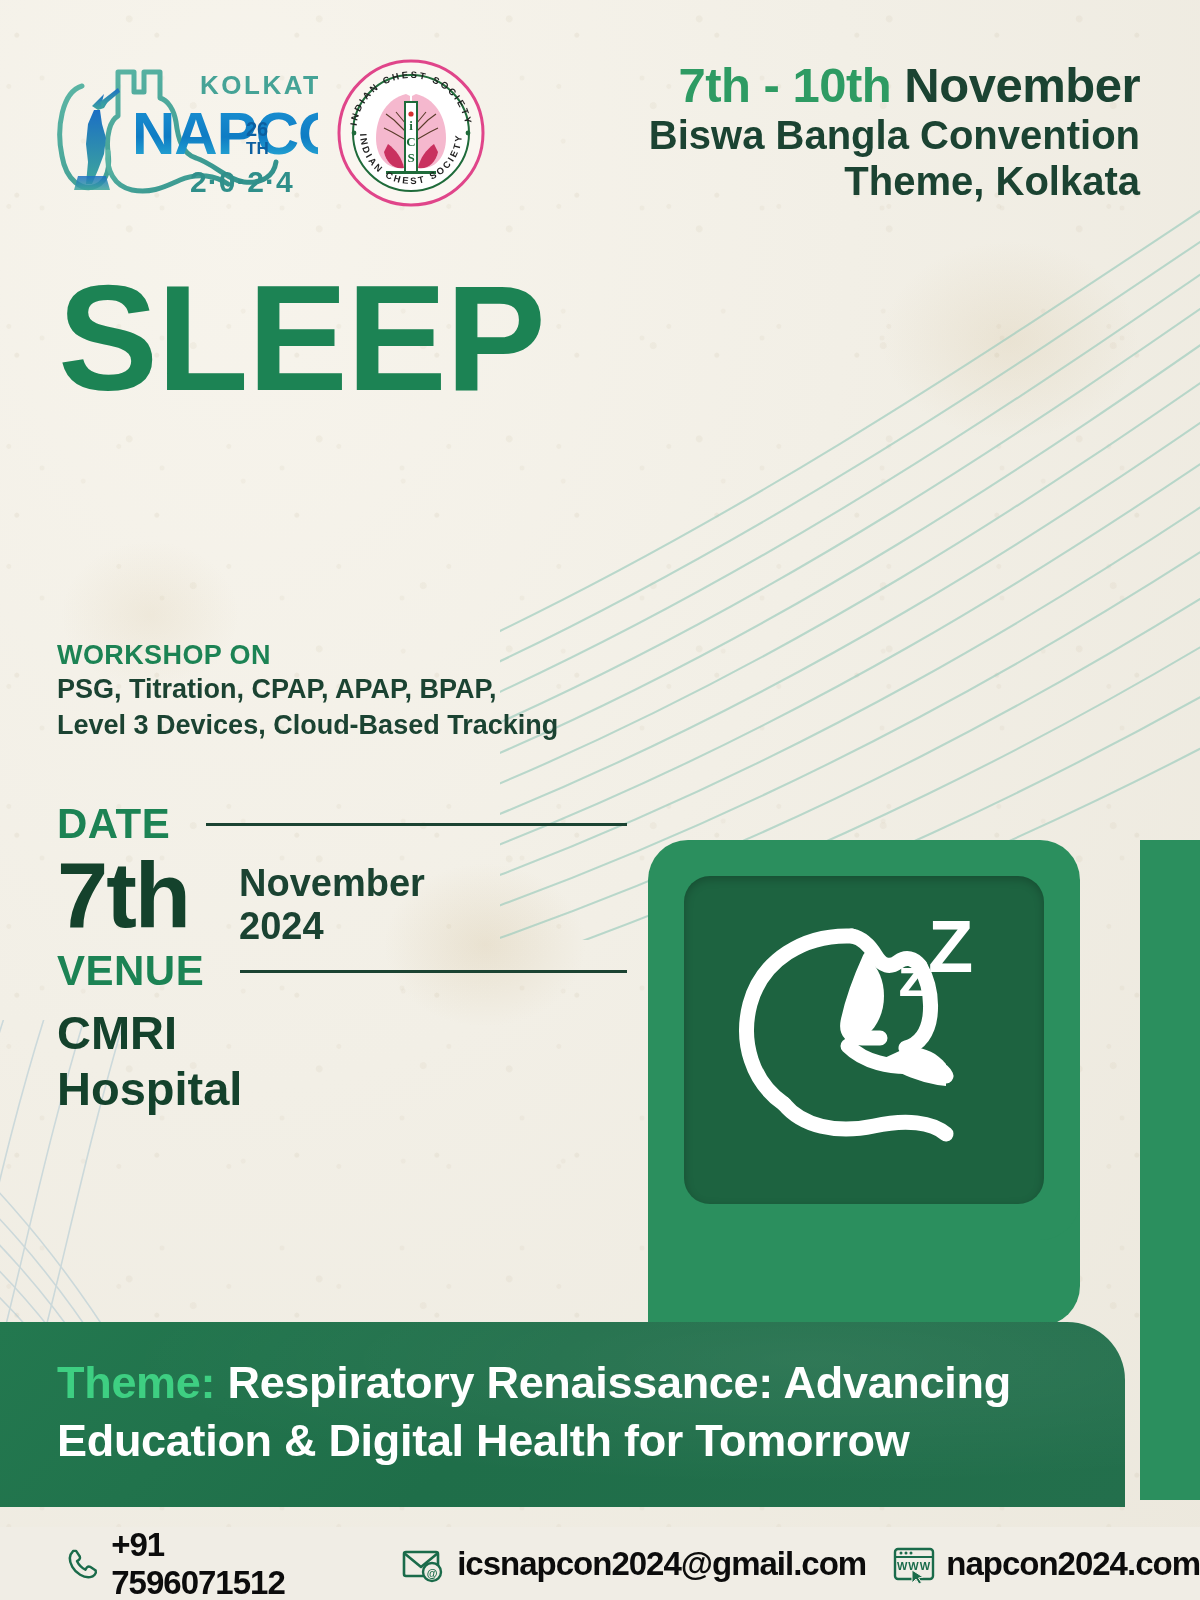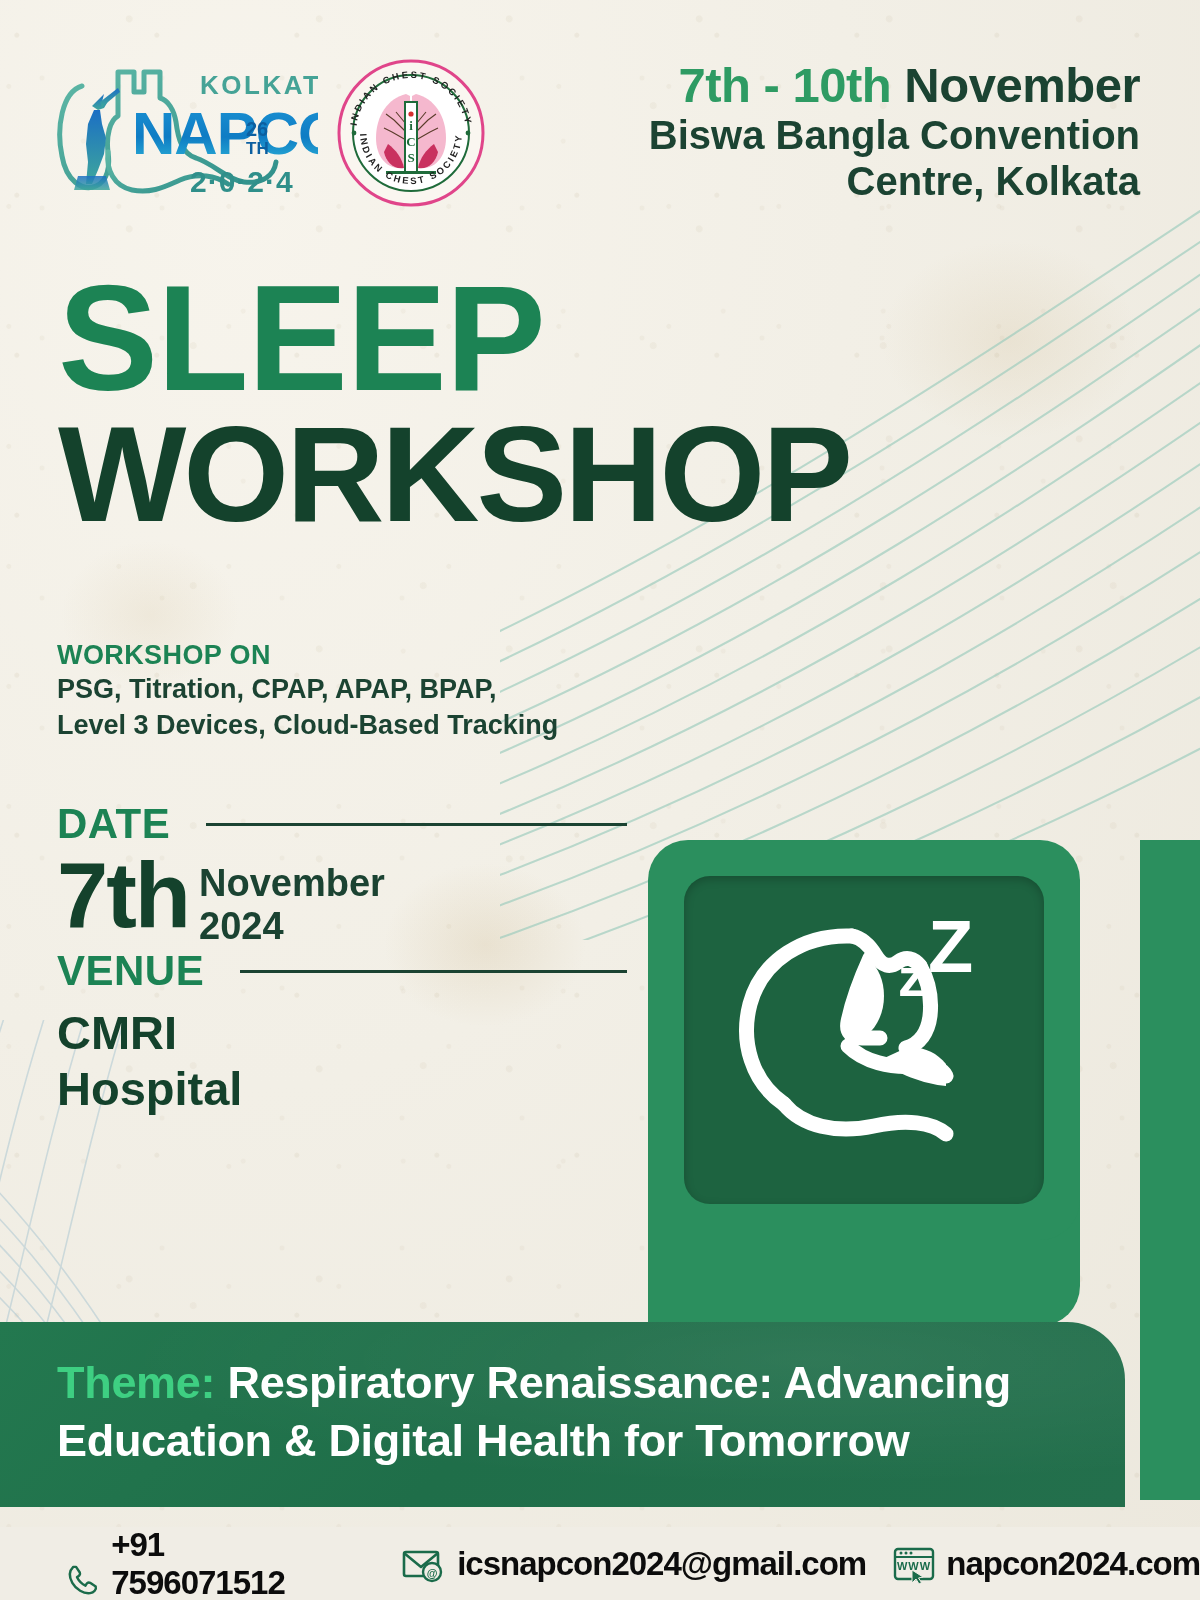--- a/index.html
+++ b/index.html
@@ -63,21 +63,21 @@
   
   .focus{position:absolute;left:57px;top:640px;}
   .focus-label{font-size:27px;font-weight:bold;color:#1c8354;letter-spacing:.4px;}
   .focus-body{font-size:27px;font-weight:bold;color:#1b4332;line-height:1.35;}
 
   
   .dv{position:absolute;left:57px;top:800px;width:570px;}
   .dv-head{display:flex;align-items:center;gap:36px;}
   .dv-label{font-size:42px;font-weight:bold;color:#1c8354;letter-spacing:.5px;}
   .dv-rule{flex:1;height:3px;background:#1b4332;}
-  .date-row{display:flex;align-items:flex-start;margin-top:2px;}
+  .date-row{display:flex;align-items:flex-start;margin-top:2px;gap:40px;}
   .date-big{font-size:92px;font-weight:bold;color:#14422c;line-height:.98;letter-spacing:-2px;}
   .date-side{margin-left:10px;margin-top:12px;font-size:38px;font-weight:bold;color:#1b4332;line-height:1.12;}
   .venue-block{}
   .venue-text{font-size:47px;font-weight:bold;color:#14422c;line-height:1.2;margin-top:10px;}
 
   
   .icon-frame{
     position:absolute;left:648px;top:840px;width:432px;height:400px;
     background:#2b8f5e;border-radius:40px 40px 40px 0;
   }
@@ -113,21 +113,21 @@
   }
   .theme-kw{color:#3ecf82;}
 
   
   .footer{
     position:absolute;left:0;top:1527px;width:1200px;height:73px;
     background:#f0ede5;display:flex;align-items:center;
   }
   .fitem{display:flex;align-items:center;gap:8px;}
   .fitem .ftext{font-size:33px;font-weight:bold;color:#0c0c0c;letter-spacing:-1px;}
-  .f-phone{margin-left:62px;align-items:flex-end;}
+  .f-phone{margin-left:62px;}
   .f-mail{margin-left:68px;}
   .f-web{margin-left:24px;align-items:center;}
 </style>
 </head>
 <body>
 
 <div class="poster">
   <div class="grain"></div>
   <div class="stain s1"></div>
   <div class="stain s2"></div>
@@ -255,27 +255,26 @@
         </svg>
       </div>
     </div>
 
     <div class="header-date">
       <div class="hd-line1">
         <span class="hd-range">7th - 10th</span>
         <span class="hd-month">November</span>
       </div>
       <div class="hd-line2">Biswa Bangla Convention</div>
-      <div class="hd-line2">Centre, Kolkata</div>
+      <div class="hd-line2">Theme, Kolkata</div>
     </div>
   </div>
 
   <div class="title">
     <div class="t-sleep">SLEEP</div>
-    <div class="t-workshop">WORKSHOP</div>
   </div>
 
   <div class="focus">
     <div class="focus-label">WORKSHOP ON</div>
     <div class="focus-body">
       <div>PSG, Titration, CPAP, APAP, BPAP,</div>
       <div>Level 3 Devices, Cloud-Based Tracking</div>
     </div>
   </div>
 

